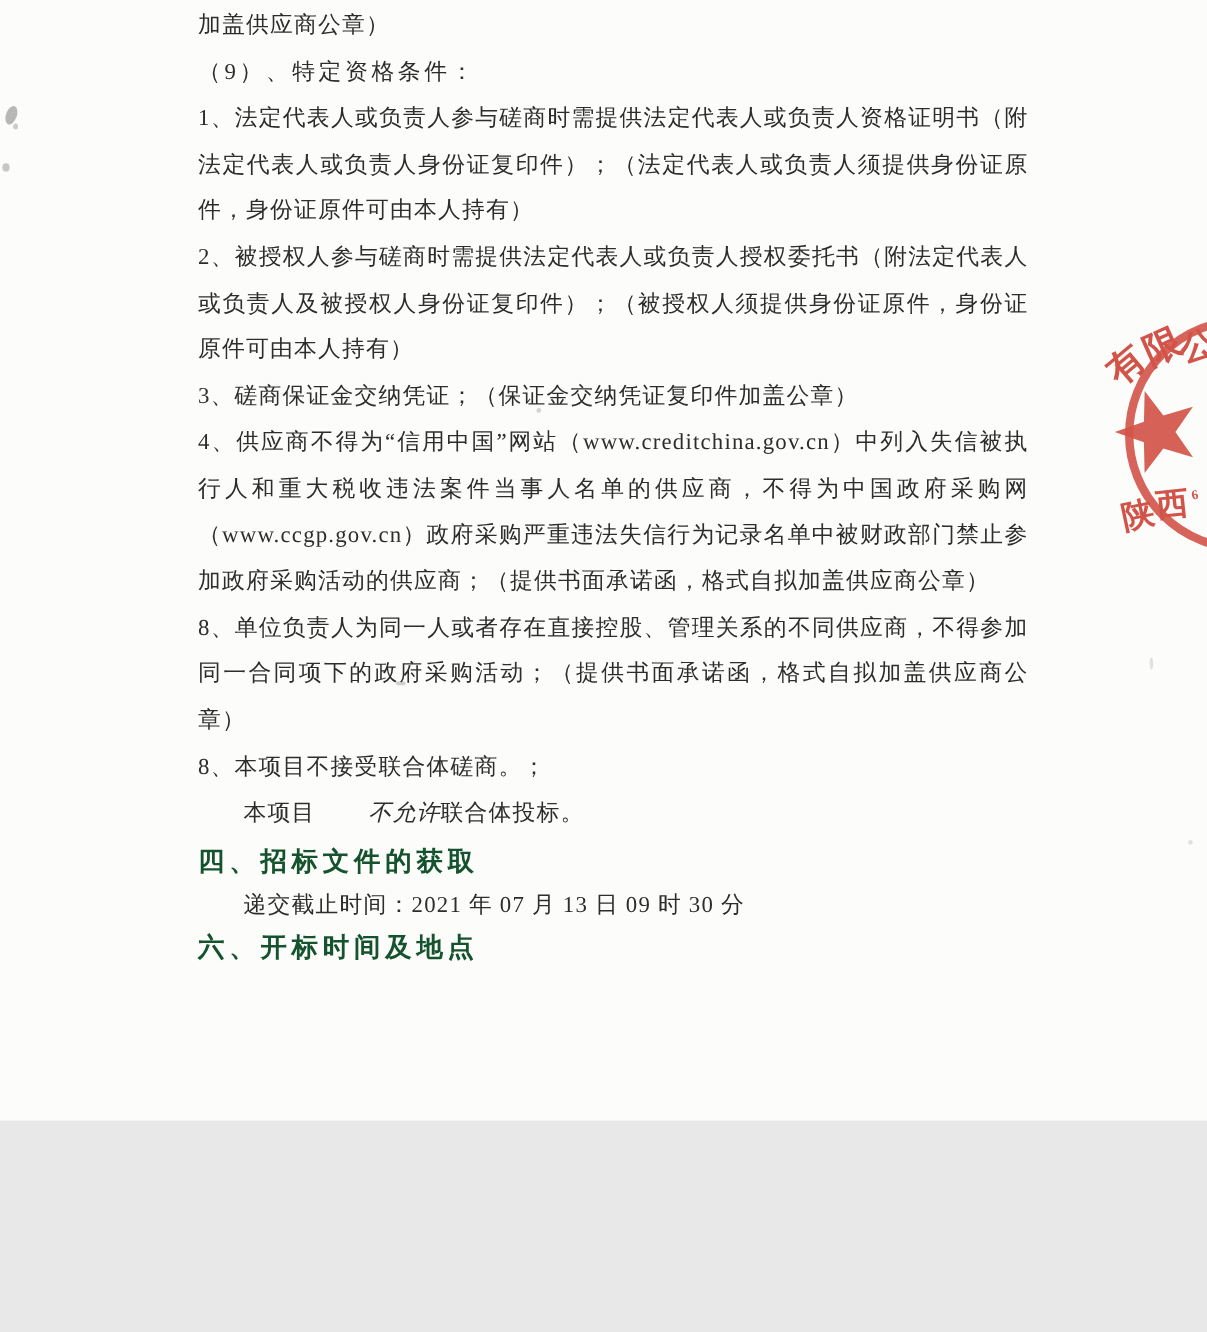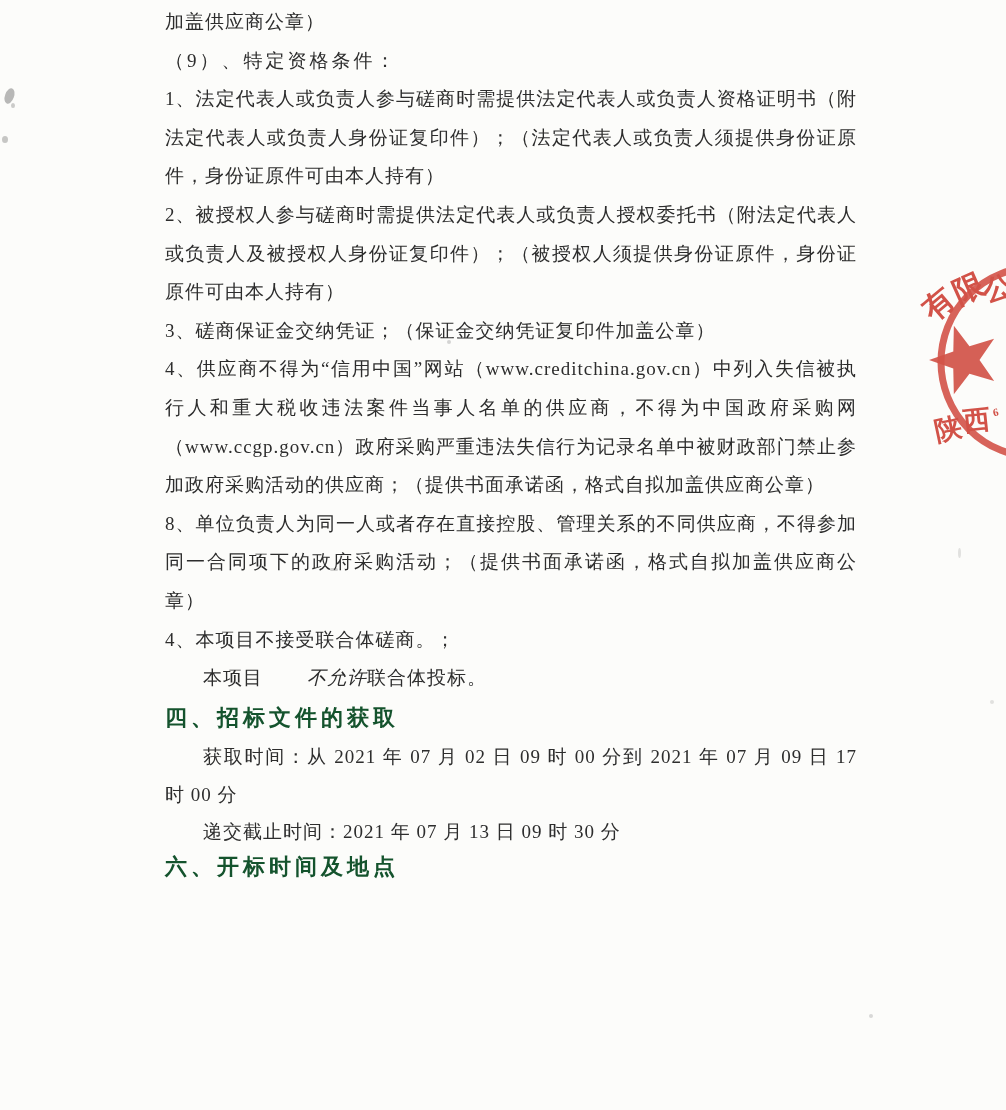--- a/index.html
+++ b/index.html
@@ -1,18 +1,18 @@
 <!DOCTYPE html>
 <html><head>
 <meta charset="utf-8">
 <style>
   html,body{margin:0;padding:0;background:#e8e8e8;}
   .page{
     position:relative;
-    width:1006px;height:1110px;
+    width:1006px;height:934px;
     margin:0 auto;
     background:#fcfcfa;
     overflow:hidden;
     font-family:"Liberation Serif","DejaVu Serif",serif;
     color:#2d2d2d;
   }
   .content{
     position:absolute;left:165px;top:0px;width:692px;
   }
   .blk1{line-height:38.6px;font-size:19px;letter-spacing:1px;}
@@ -57,24 +57,23 @@
   <div class="content">
 
     <div class="blk1">
       <p class="first">加盖供应商公章）</p>
       <p class="loose">（9）、特定资格条件：</p>
       <p>1、法定代表人或负责人参与磋商时需提供法定代表人或负责人资格证明书（附法定代表人或负责人身份证复印件）；（法定代表人或负责人须提供身份证原件，身份证原件可由本人持有）</p>
       <p>2、被授权人参与磋商时需提供法定代表人或负责人授权委托书（附法定代表人或负责人及被授权人身份证复印件）；（被授权人须提供身份证原件，身份证原件可由本人持有）</p>
       <p>3、磋商保证金交纳凭证；（保证金交纳凭证复印件加盖公章）</p>
       <p>4、供应商不得为“信用中国”网站（www.creditchina.gov.cn）中列入失信被执行人和重大税收违法案件当事人名单的供应商，不得为中国政府采购网（www.ccgp.gov.cn）政府采购严重违法失信行为记录名单中被财政部门禁止参加政府采购活动的供应商；（提供书面承诺函，格式自拟加盖供应商公章）</p>
       <p>8、单位负责人为同一人或者存在直接控股、管理关系的不同供应商，不得参加同一合同项下的政府采购活动；（提供书面承诺函，格式自拟加盖供应商公章）</p>
-      <p>4、本项目不接受联合体磋商。；</p>
+      <p>8、本项目不接受联合体磋商。；</p>
       <p class="indent"><span>本项目</span><span class="it">不允许</span><span>联合体投标。</span></p>
       <h2>四、招标文件的获取</h2>
-      <p class="indent">获取时间：从 2021 年 07 月 02 日  09 时 00 分到 2021 年 07 月 09 日  17 时 00 分</p>
     </div>
 
     <div class="blk2">
       <p class="indent">递交截止时间：2021 年 07 月 13 日  09 时 30 分</p>
       <h2>六、开标时间及地点</h2>
 
     </div>
 
   </div>
 

